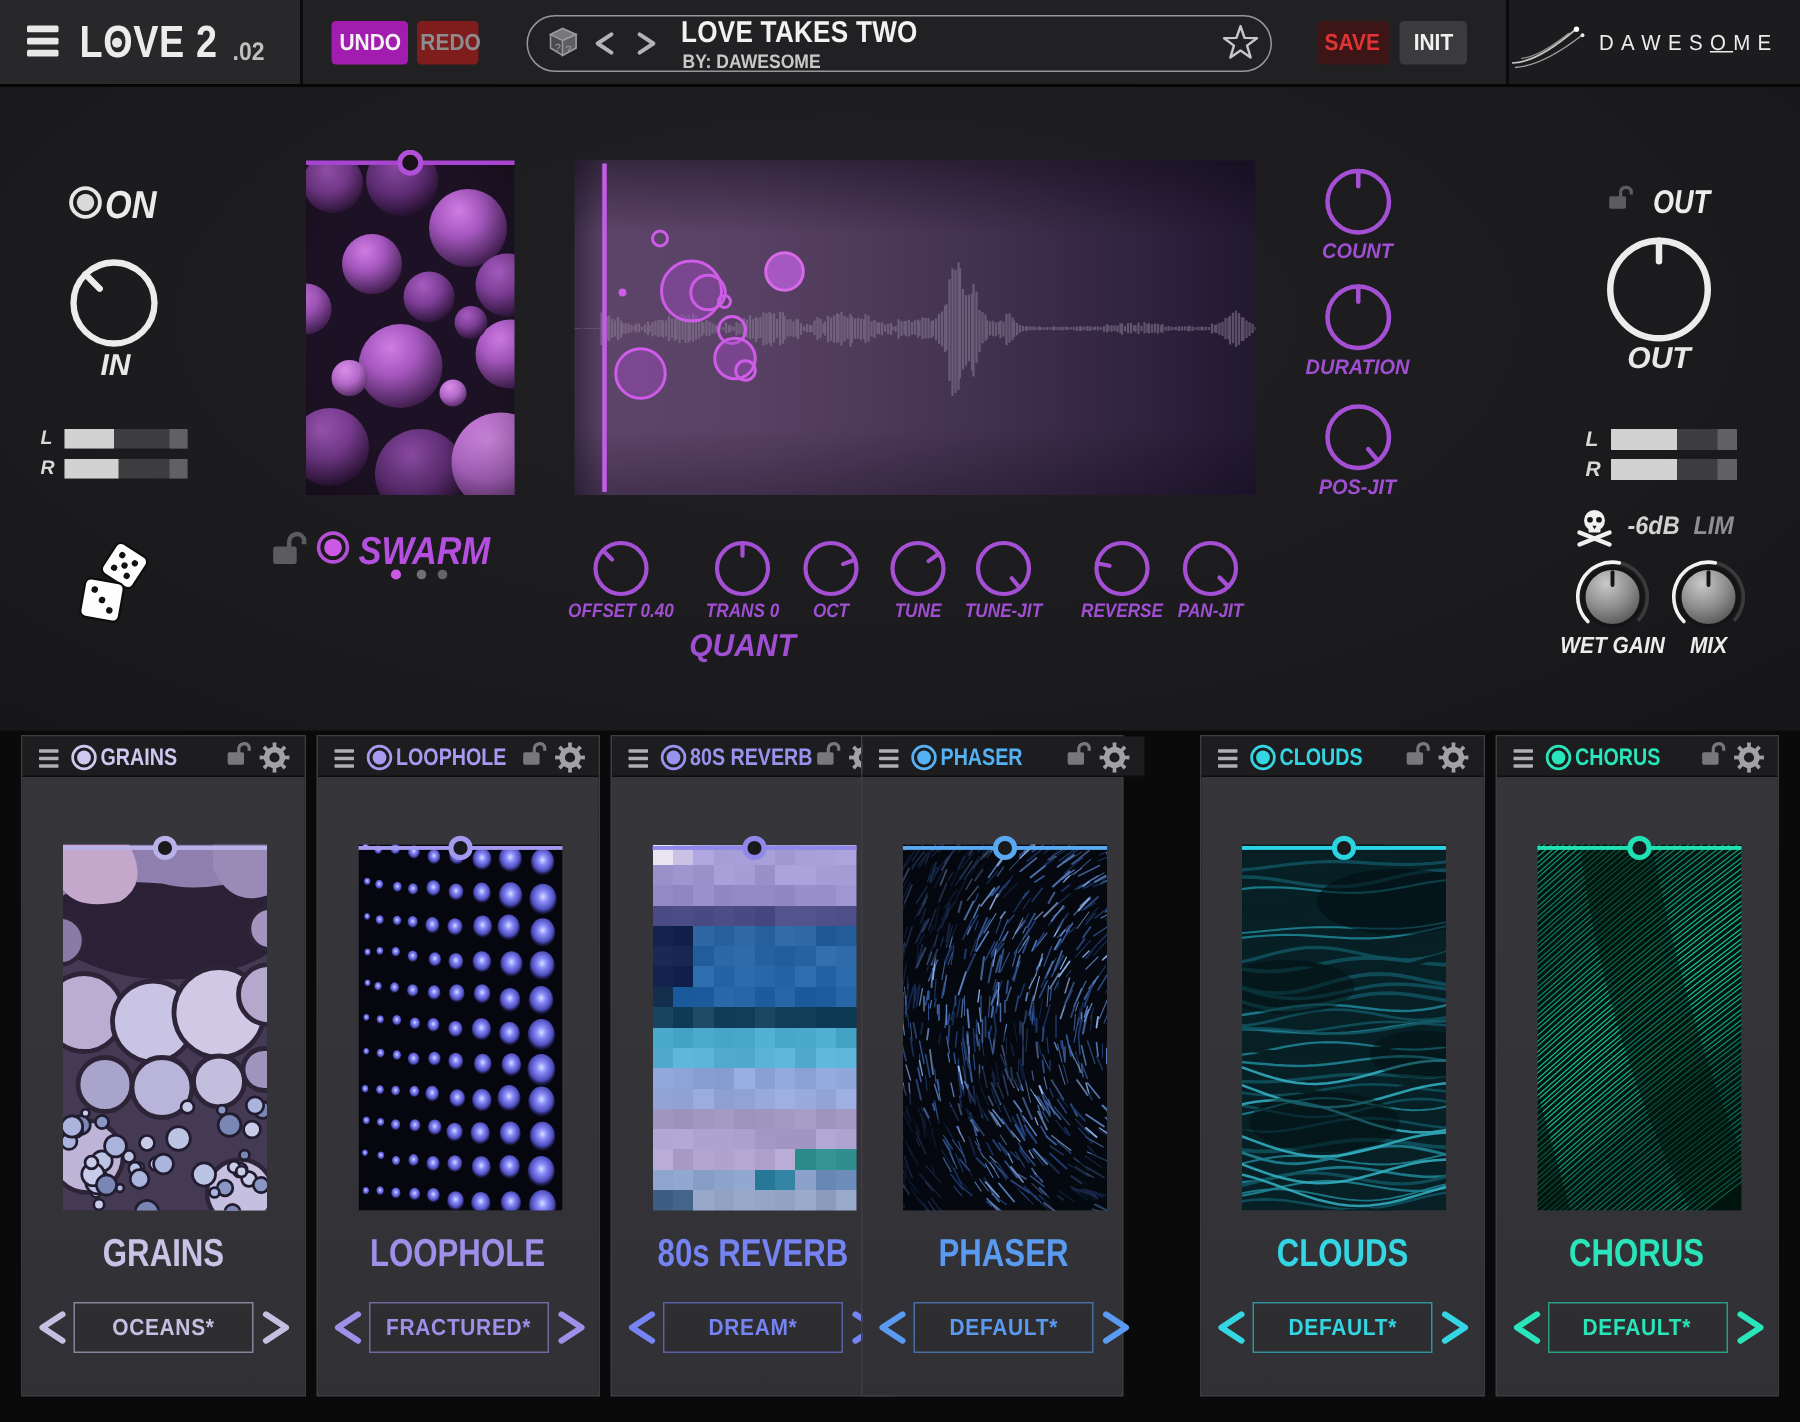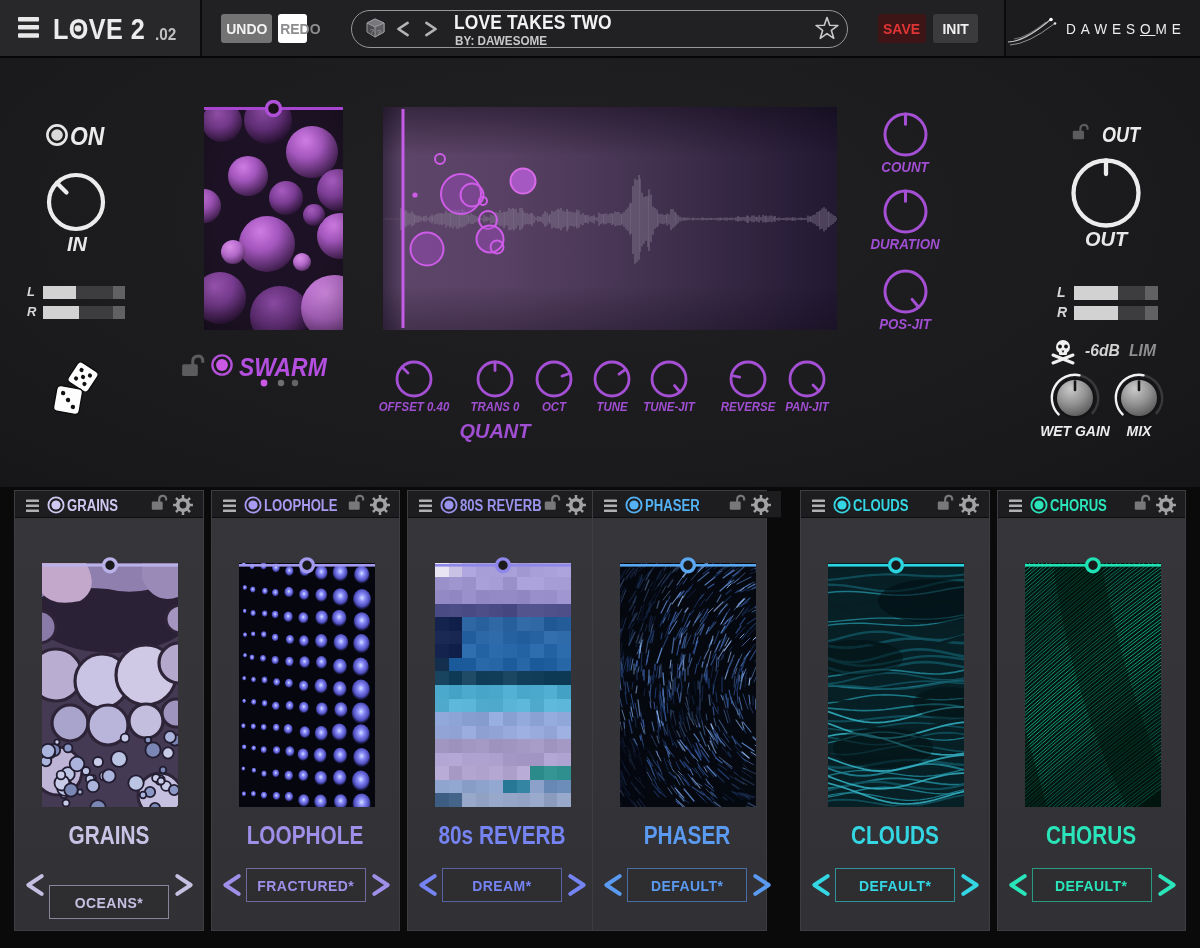--- a/index.html
+++ b/index.html
@@ -15,22 +15,22 @@
 <div class="abs" style="left:200px;top:0;width:2px;height:56px;background:#0b0b0d;"></div>
 <div class="abs" style="left:1004px;top:0;width:2px;height:56px;background:#0b0b0d;"></div>
 <svg class="abs" style="left:0;top:0" width="200" height="56">
       <rect x="18" y="17.0" width="21" height="4.5" rx="1" fill="#e8e8e8"></rect>
       <rect x="18" y="25.1" width="21" height="4.5" rx="1" fill="#e8e8e8"></rect>
       <rect x="18" y="33.2" width="21" height="4.5" rx="1" fill="#e8e8e8"></rect>
       <circle cx="78" cy="28.5" r="3.3" fill="#e8e8e8"></circle>
     </svg>
 <div class="abs" style="left:53px;top:12px;font-size:30px;font-weight:bold;color:#ececec;letter-spacing:0.5px;transform:scaleX(0.84);transform-origin:left center;">LOVE 2</div>
 <div class="abs" style="left:155px;top:25px;font-size:17px;font-weight:bold;color:#c0c0c0;transform:scaleX(0.9);transform-origin:left center;">.02</div>
-<div class="abs" style="left:221px;top:14px;width:51px;height:29px;background:#737373;border-radius:3px;color:#f2f2f2;font-size:15.5px;font-weight:bold;text-align:center;line-height:29px;"><span style="display:inline-block;transform:scaleX(0.9)">UNDO</span></div>
-<div class="abs" style="left:278px;top:14px;width:29px;height:29px;background:#ffffff;border-radius:3px;color:#8d8d8f;font-size:15.5px;font-weight:bold;text-align:right;line-height:29px;"><span style="display:inline-block;transform:scaleX(0.9)">REDO</span></div>
+<div class="abs" style="left:221px;top:14px;width:51px;height:29px;background:#a21caf;border-radius:3px;color:#f2f2f2;font-size:15.5px;font-weight:bold;text-align:center;line-height:29px;"><span style="display:inline-block;transform:scaleX(0.9)">UNDO</span></div>
+<div class="abs" style="left:278px;top:14px;width:41px;height:29px;background:#7f1d1d;border-radius:3px;color:#8d8d8f;font-size:15.5px;font-weight:bold;text-align:right;line-height:29px;"><span style="display:inline-block;transform:scaleX(0.9)">REDO</span></div>
 <div class="abs" style="left:351px;top:10px;width:497px;height:38px;border:1.5px solid #97979a;border-radius:19px;"></div>
 <svg class="abs" style="left:362px;top:17px" width="28" height="24" viewBox="0 0 28 24">
 <g stroke="#9a9a9d" stroke-width="1" fill="#55555a">
         <path d="M13 2 L22 6 L22 15 L13 20 L5 15 L5 6 Z" fill="#4a4a4f"></path>
 <path d="M13 2 L22 6 L13 10 L5 6 Z" fill="#77777c"></path>
         <path d="M13 10 L22 6 L22 15 L13 20 Z" fill="#5e5e63"></path>
       </g>
 <text x="8" y="17" font-size="7" fill="#aaa" font-family="Liberation Sans">?</text>
       <text x="15" y="18" font-size="7" fill="#aaa" font-family="Liberation Sans">?</text>
     </svg>
@@ -366,21 +366,21 @@
 </svg></div>
 <svg class="abs" style="left:23px;top:66px" width="144" height="20">
       <rect x="4" y="7" width="136" height="2.6" fill="#b8b2e8"></rect>
       <circle cx="72" cy="8.3" r="6.4" fill="#1a191c" stroke="#b8b2e8" stroke-width="3.4"></circle>
     </svg>
 <div class="abs cx" style="left:93.75px;top:329px;font-size:26px;font-weight:bold;color:#c9c3e6;white-space:nowrap;transform:translateX(-50%) scaleX(0.8);">GRAINS</div>
 <svg class="abs" style="left:0;top:377px" width="187.5" height="34">
       <polyline points="26.72,8.2 13.280000000000001,17 26.72,25.8" fill="none" stroke="#c5c0e2" stroke-width="4" stroke-linecap="round" stroke-linejoin="round"></polyline>
       <polyline points="162.28,8.2 175.72,17 162.28,25.8" fill="none" stroke="#c5c0e2" stroke-width="4" stroke-linecap="round" stroke-linejoin="round"></polyline>
     </svg>
-<div class="abs" style="left:34px;top:394px;width:120px;height:34px;border:1.2px solid #c5c0e299;background:rgba(0,0,0,0.08);color:#c5c0e2;font-size:15.5px;font-weight:bold;text-align:center;line-height:33px;letter-spacing:0.5px;"><span style="display:inline-block;transform:scaleX(0.9)">OCEANS*</span></div>
+<div class="abs" style="left:34px;top:377px;width:120px;height:34px;border:1.2px solid #c5c0e299;background:rgba(0,0,0,0.08);color:#c5c0e2;font-size:15.5px;font-weight:bold;text-align:center;line-height:33px;letter-spacing:0.5px;"><span style="display:inline-block;transform:scaleX(0.9)">OCEANS*</span></div>
 </div>
 <div class="abs" style="left:210.5px;top:490px;width:189.5px;height:441px;background:linear-gradient(to bottom,#363539 0%,#343338 60%,#313034 100%);border:1px solid #3e3d41;">
 <div class="abs" style="left:0;top:0;width:187.5px;height:27px;background:#1d1d20;border-bottom:1px solid #0e0e10;"></div>
 <svg class="abs" style="left:0;top:0" width="187.5" height="28">
       <rect x="11" y="8.5" width="13" height="2.4" rx="0.5" fill="#b0b0b2"></rect>
       <rect x="11" y="13.5" width="13" height="2.4" rx="0.5" fill="#b0b0b2"></rect>
       <rect x="11" y="18.5" width="13" height="2.4" rx="0.5" fill="#b0b0b2"></rect>
       <circle cx="41" cy="14" r="7.6" fill="none" stroke="#a79af0" stroke-width="1.8"></circle>
       <circle cx="41" cy="14" r="4.6" fill="#a79af0"></circle>
       <g transform="translate(136,2) scale(0.78)">
@@ -714,21 +714,21 @@
       <rect x="4" y="7" width="136" height="2.6" fill="#8f88ea"></rect>
       <circle cx="72" cy="8.3" r="6.4" fill="#1a191c" stroke="#8f88ea" stroke-width="3.4"></circle>
     </svg>
 <div class="abs cx" style="left:93.75px;top:329px;font-size:26px;font-weight:bold;color:#7584f2;white-space:nowrap;transform:translateX(-50%) scaleX(0.8);">80s REVERB</div>
 <svg class="abs" style="left:0;top:377px" width="187.5" height="34">
       <polyline points="26.72,8.2 13.280000000000001,17 26.72,25.8" fill="none" stroke="#7584f2" stroke-width="4" stroke-linecap="round" stroke-linejoin="round"></polyline>
       <polyline points="162.28,8.2 175.72,17 162.28,25.8" fill="none" stroke="#7584f2" stroke-width="4" stroke-linecap="round" stroke-linejoin="round"></polyline>
     </svg>
 <div class="abs" style="left:34px;top:377px;width:120px;height:34px;border:1.2px solid #7584f299;background:rgba(0,0,0,0.08);color:#7584f2;font-size:15.5px;font-weight:bold;text-align:center;line-height:33px;letter-spacing:0.5px;"><span style="display:inline-block;transform:scaleX(0.9)">DREAM*</span></div>
 </div>
-<div class="abs" style="left:592px;top:490px;width:175px;height:441px;background:linear-gradient(to bottom,#363539 0%,#343338 60%,#313034 100%);border:1px solid #3e3d41;">
+<div class="abs" style="left:574px;top:490px;width:175px;height:441px;background:linear-gradient(to bottom,#363539 0%,#343338 60%,#313034 100%);border:1px solid #3e3d41;">
 <div class="abs" style="left:0;top:0;width:187.5px;height:27px;background:#1d1d20;border-bottom:1px solid #0e0e10;"></div>
 <svg class="abs" style="left:0;top:0" width="187.5" height="28">
       <rect x="11" y="8.5" width="13" height="2.4" rx="0.5" fill="#b0b0b2"></rect>
       <rect x="11" y="13.5" width="13" height="2.4" rx="0.5" fill="#b0b0b2"></rect>
       <rect x="11" y="18.5" width="13" height="2.4" rx="0.5" fill="#b0b0b2"></rect>
       <circle cx="41" cy="14" r="7.6" fill="none" stroke="#54b2f4" stroke-width="1.8"></circle>
       <circle cx="41" cy="14" r="4.6" fill="#54b2f4"></circle>
       <g transform="translate(136,2) scale(0.78)">
         <rect x="1" y="11" width="14" height="10.5" rx="1.5" fill="#78787b"></rect>
         <path d="M 10.5 11.5 L 10.5 8.2 A 4.6 4.6 0 0 1 19.4 6.6 L 19.4 9.6" fill="none" stroke="#78787b" stroke-width="2.7"></path>

